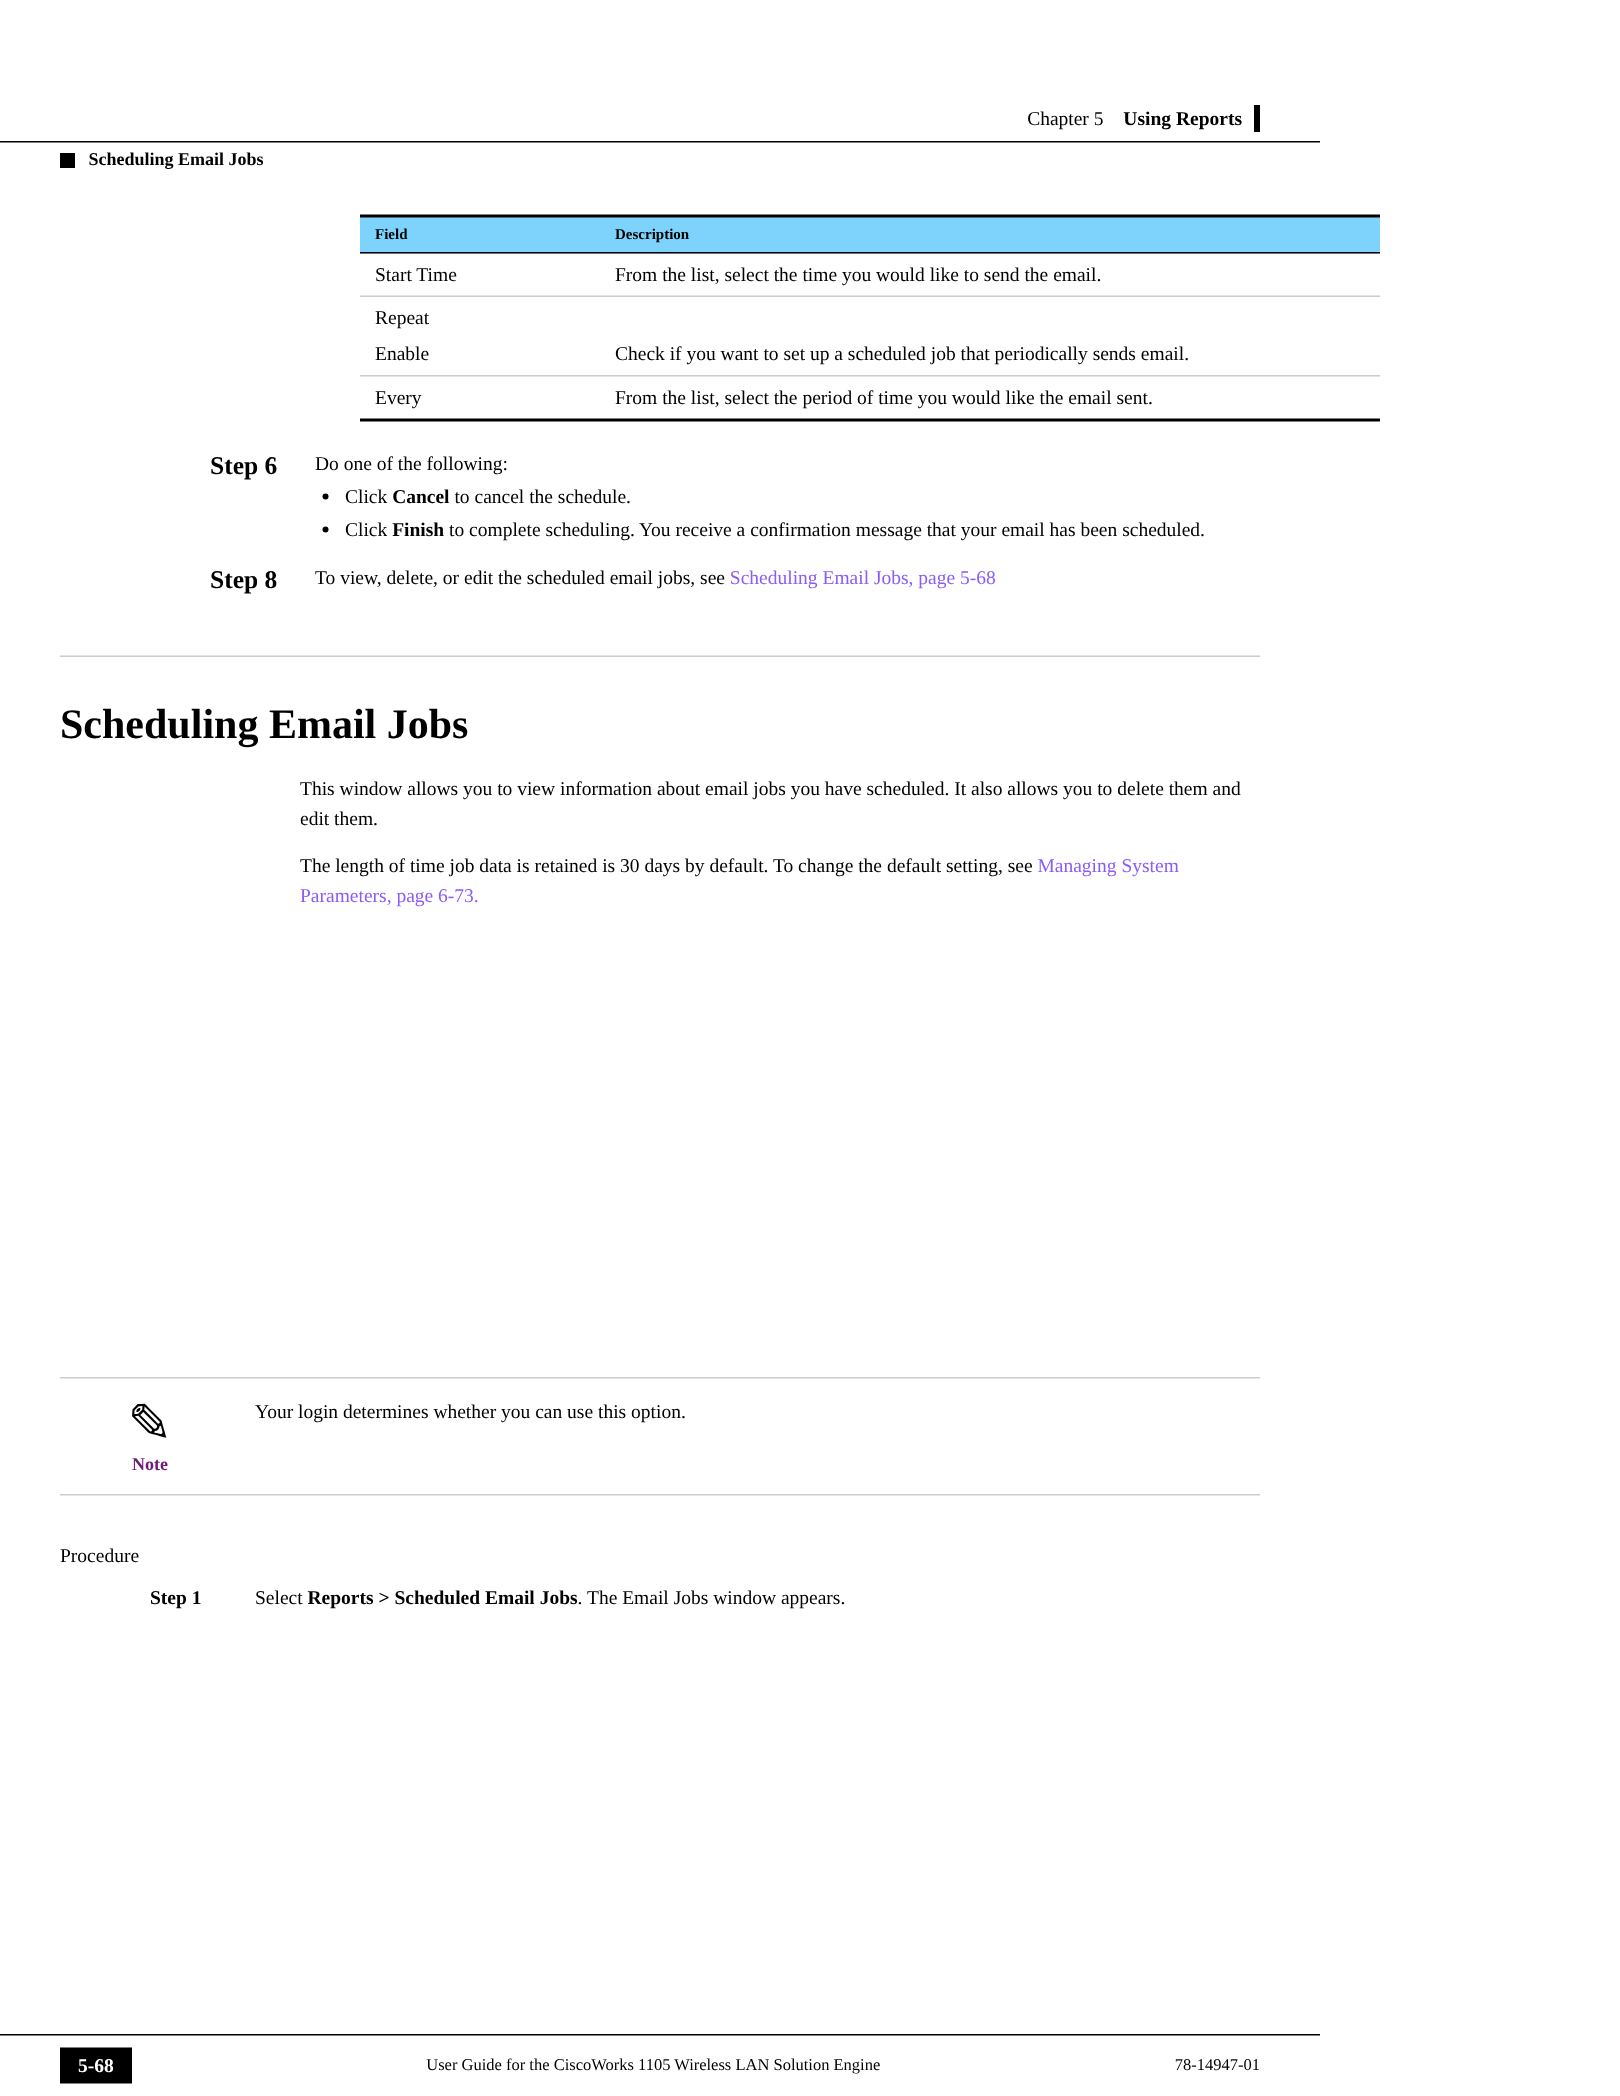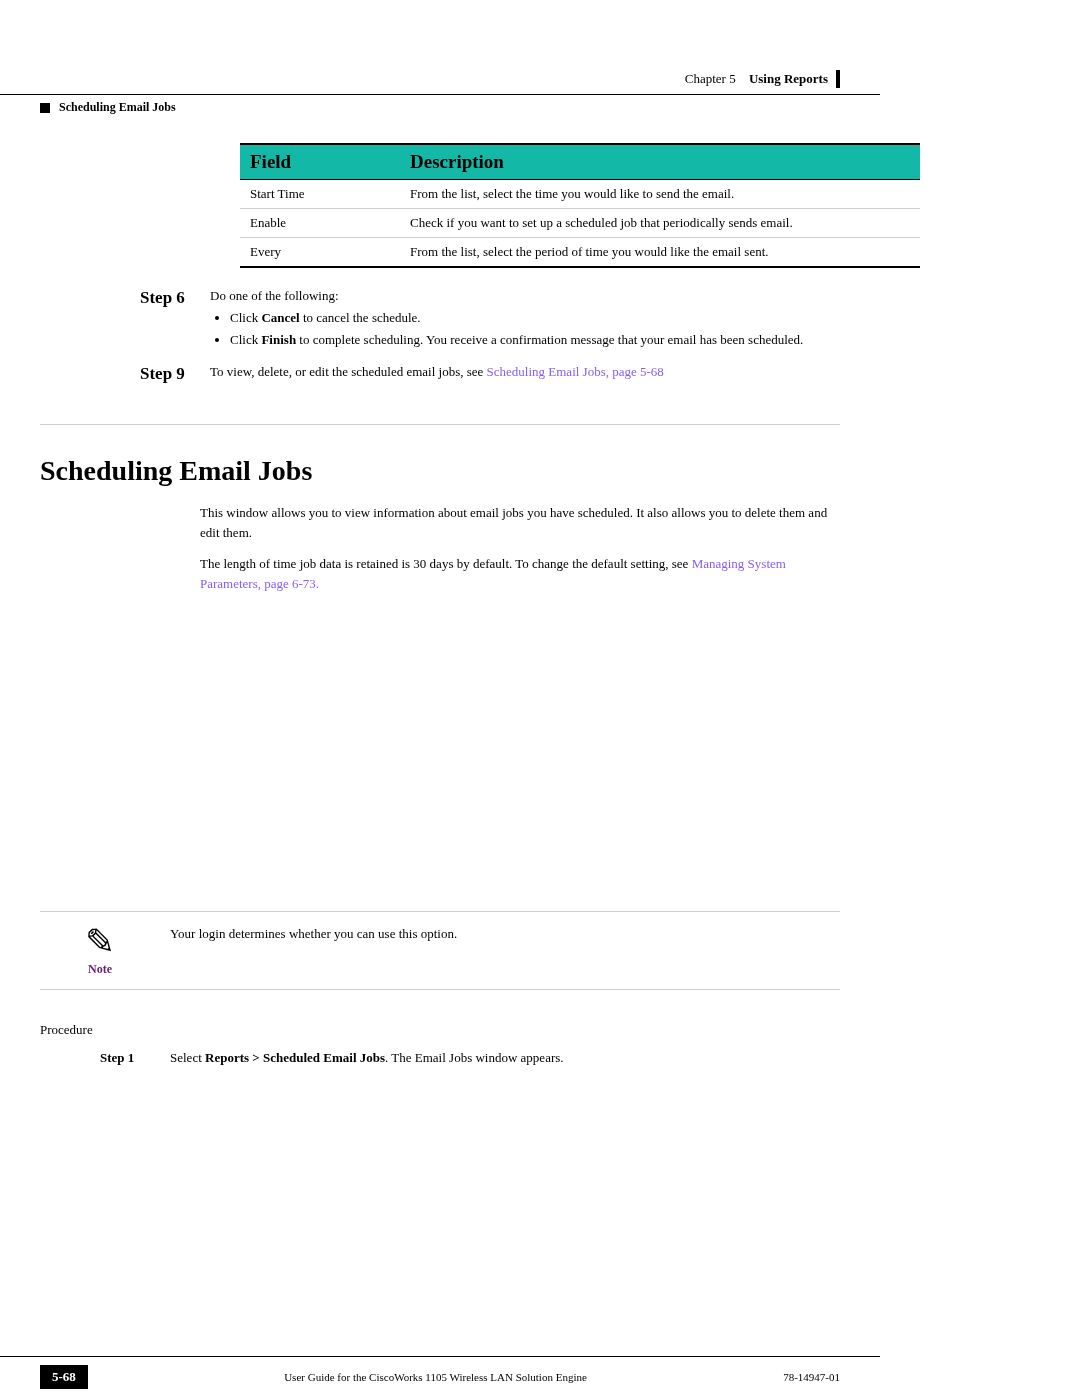--- a/index.html
+++ b/index.html
@@ -76,27 +76,27 @@
 
     
     .field-table {
       margin: 20px auto;
       width: 680px;
       border-collapse: collapse;
       margin-left: 200px;
     }
 
     .field-table th {
-      font-size: 19px;
+      font-size: 10px;
       font-weight: bold;
       text-align: left;
       padding: 6px 10px;
       border-top: 2px solid #000;
       border-bottom: 1px solid #000;
-      background: #14b8a6;
+      background: #7dd3fc;
     }
 
     .field-table td {
       font-size: 13px;
       text-align: left;
       padding: 6px 10px;
       vertical-align: top;
       border-bottom: 1px solid #ccc;
     }
 
@@ -265,20 +265,24 @@
       <thead>
         <tr>
           <th style="width:160px;">Field</th>
           <th>Description</th>
         </tr>
       </thead>
       <tbody>
         <tr>
           <td>Start Time</td>
           <td>From the list, select the time you would like to send the email.</td>
+        </tr>
+        <tr>
+          <td style="border-bottom:none; padding-bottom:2px;">Repeat</td>
+          <td style="border-bottom:none;"></td>
         </tr>
         <tr>
           <td>Enable</td>
           <td>Check if you want to set up a scheduled job that periodically sends email.</td>
         </tr>
         <tr class="last-row">
           <td>Every</td>
           <td>From the list, select the period of time you would like the email sent.</td>
         </tr>
       </tbody>
@@ -291,21 +295,21 @@
         <div class="step-content">
           <span>Do one of the following:</span>
           <ul>
             <li>Click <strong>Cancel</strong> to cancel the schedule.</li>
             <li>Click <strong>Finish</strong> to complete scheduling. You receive a confirmation message that your email has been scheduled.</li>
           </ul>
         </div>
       </div>
 
       <div class="step-row">
-        <span class="step-label">Step 9</span>
+        <span class="step-label">Step 8</span>
         <div class="step-content">
           <span>To view, delete, or edit the scheduled email jobs, see <a class="link-text" href="#">Scheduling Email Jobs, page 5-68</a></span>
         </div>
       </div>
 
     </div>
 
     <h1 class="section-heading">Scheduling Email Jobs</h1>
 
     <p class="body-para">This window allows you to view information about email jobs you have scheduled. It also allows you to delete them and edit them.</p>

